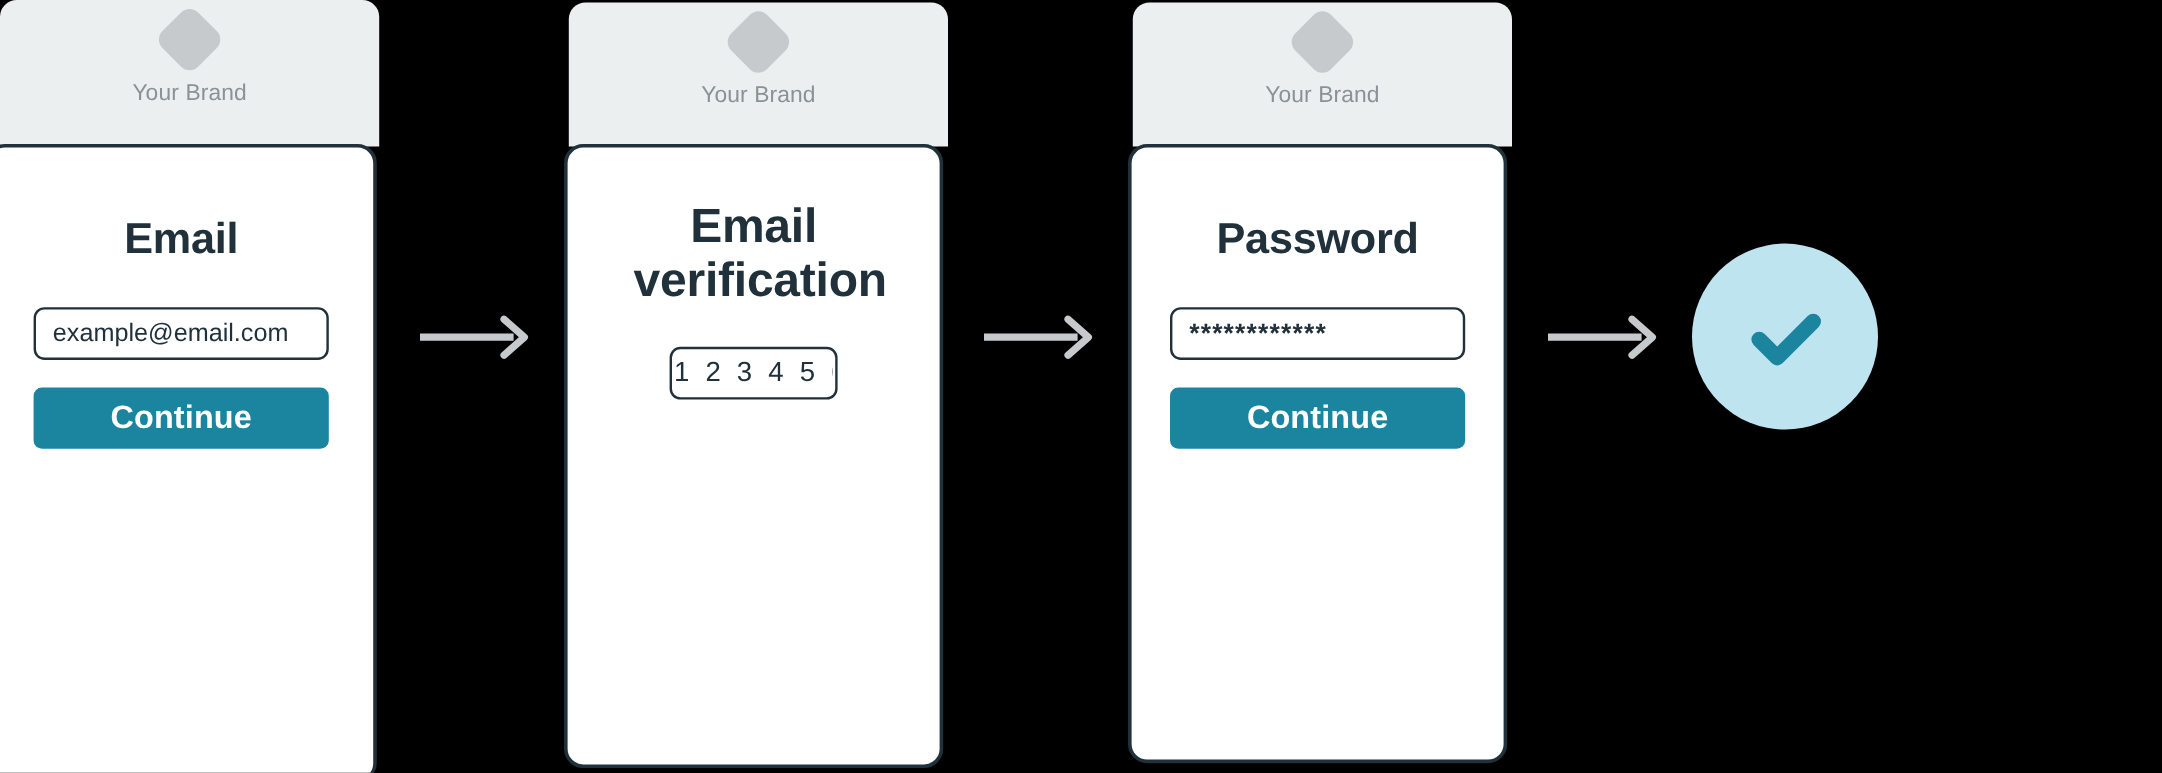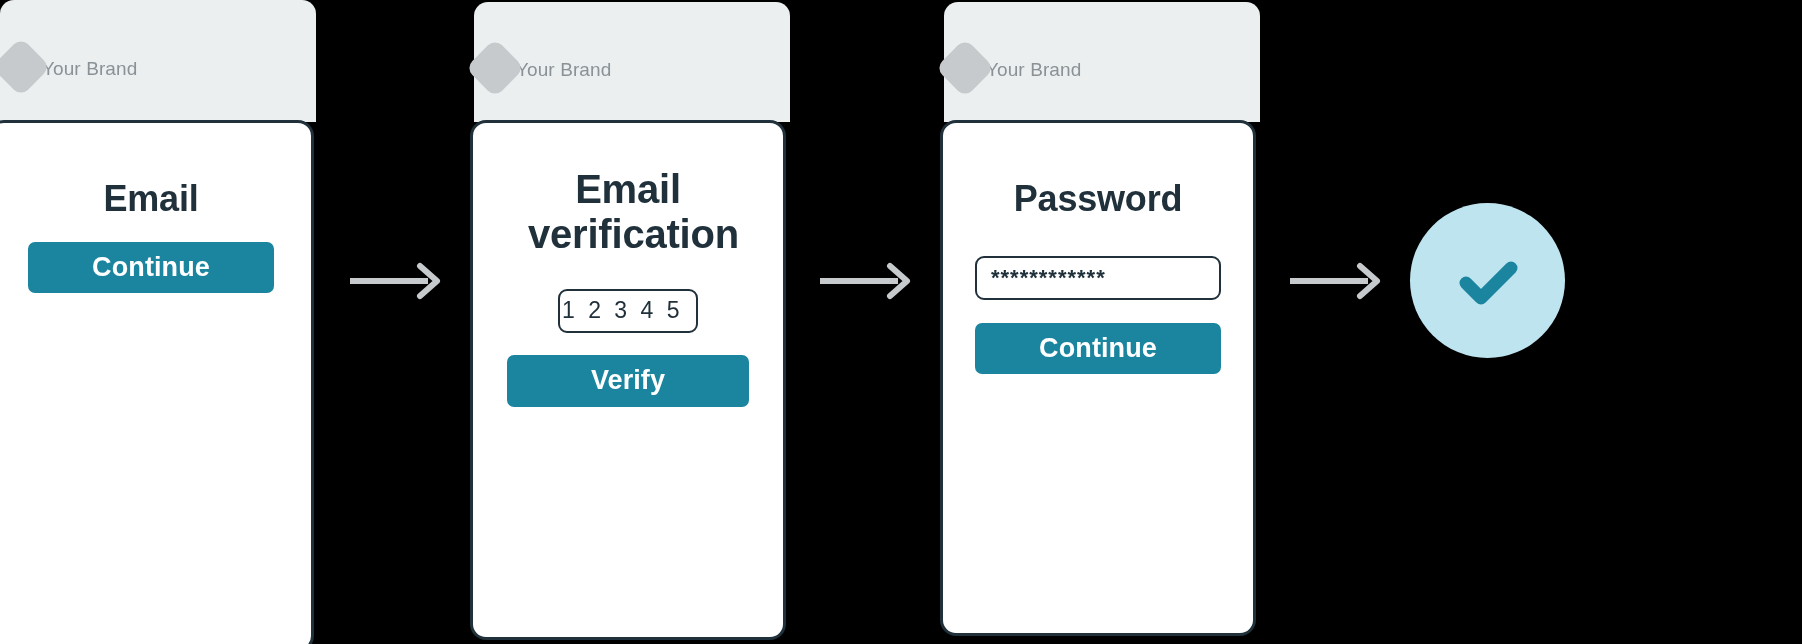--- a/index.html
+++ b/index.html
@@ -26,20 +26,21 @@
   
   .card {
     position: absolute;
   }
 
   .card-header {
     position: absolute;
     background: #EBEFEF;
     border-radius: 14px 14px 0 0;
     display: flex;
+    flex-direction: column;
     align-items: center;
     justify-content: flex-start;
     box-sizing: border-box;
   }
 
   .brand-diamond {
     width: 42px;
     height: 42px;
     background: #C6CACC;
     border-radius: 10px;
@@ -150,20 +151,21 @@
   <div class="card" style="left:0px; top:0px; width:316px; height:644px;">
 
     <div class="card-header" style="left:0px; top:0px; width:316px; height:122px;">
       <div class="brand-diamond"></div>
       <div class="brand-name">Your Brand</div>
     </div>
 
     <div class="card-body" style="left:-12px; top:120px; width:326px; height:532px;">
       <div class="card-title" style="margin-top:56px; font-size:36px; width:100%;">Email</div>
 
+      <input class="field left" type="text" style="margin-top: 37px; width: 246px; height: 44px; font-family: &quot;Liberation Sans&quot;, sans-serif;" value="example@email.com">
 
       <button class="cta" style="margin-top:23px; width:246px; height:51px;">Continue</button>
     </div>
   </div>
 
   <svg class="arrow" style="left:348px; top:262px;" width="94" height="38" viewBox="0 0 94 38">
     <line x1="2" y1="19" x2="80" y2="19" stroke="#C6CACC" stroke-width="6" stroke-linecap="butt"></line>
     <polyline points="72,4 89,19 72,34" fill="none" stroke="#C6CACC" stroke-width="6" stroke-linecap="round" stroke-linejoin="round"></polyline>
   </svg>
 
@@ -172,21 +174,20 @@
     <div class="card-header" style="left:4px; top:2px; width:316px; height:120px;">
       <div class="brand-diamond"></div>
       <div class="brand-name">Your Brand</div>
     </div>
 
     <div class="card-body" style="left:0px; top:120px; width:316px; height:520px;">
       <div class="card-title" style="margin-top:44px; font-size:40px; width:200px;">Email verification</div>
 
       <input class="field center code" type="text" style="margin-top: 32px; width: 140px; height: 44px; text-align: center; font-family: &quot;Liberation Sans&quot;, sans-serif;" value="1 2 3 4 5 6">
 
-      <button class="cta" style="margin-top:22px; width:242px; height:52px;">Verify</button>
     </div>
   </div>
 
   <svg class="arrow" style="left:818px; top:262px;" width="94" height="38" viewBox="0 0 94 38">
     <line x1="2" y1="19" x2="80" y2="19" stroke="#C6CACC" stroke-width="6" stroke-linecap="butt"></line>
     <polyline points="72,4 89,19 72,34" fill="none" stroke="#C6CACC" stroke-width="6" stroke-linecap="round" stroke-linejoin="round"></polyline>
   </svg>
 
   <div class="card" style="left:940px; top:0px; width:316px; height:644px;">
 

